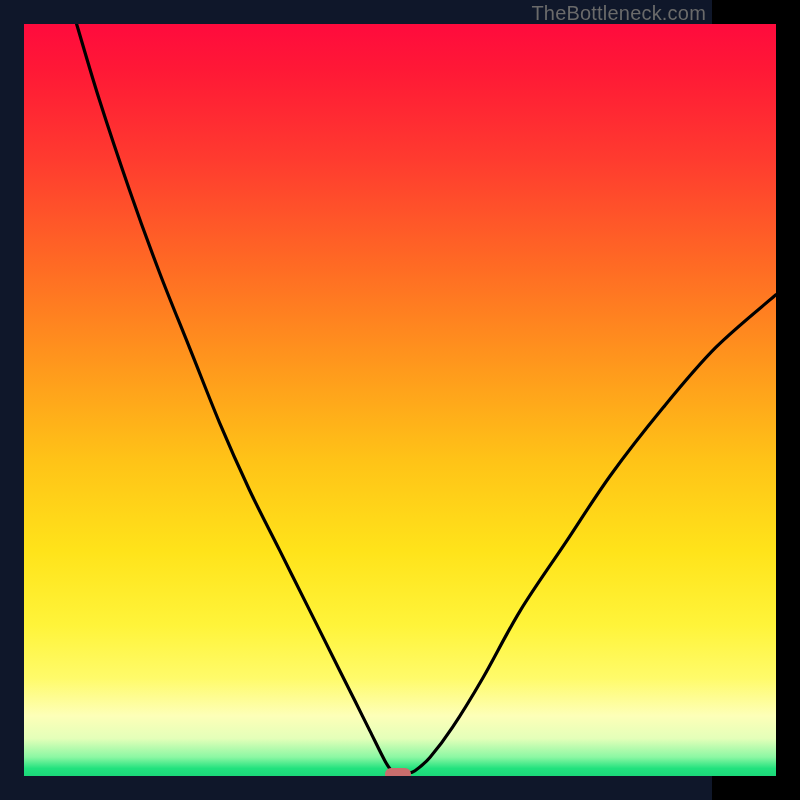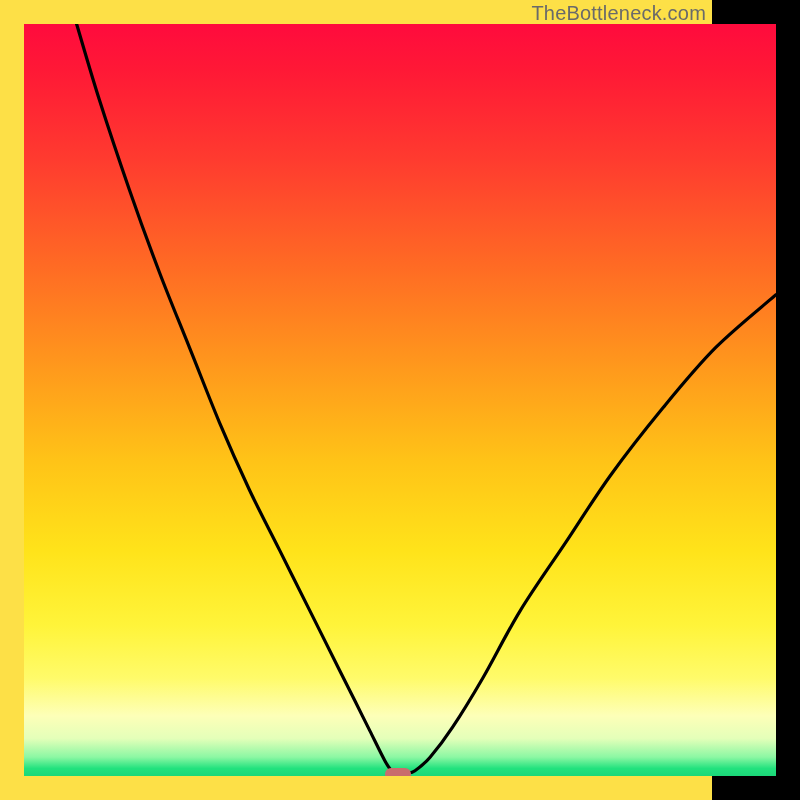--- a/index.html
+++ b/index.html
@@ -10,21 +10,21 @@
     overflow: hidden;
     background: #000;
     font-family: Arial, Helvetica, sans-serif;
   }
   .frame {
     position: absolute;
     left: 0;
     top: 0;
     width: 712px;
     height: 800px;
-    background: #fde047;
+    background: #0f172a;
   }
   .plot-area {
     position: absolute;
     left: 24px;
     top: 24px;
     width: 752px;
     height: 752px;
     overflow: hidden;
   }
   .gradient {

